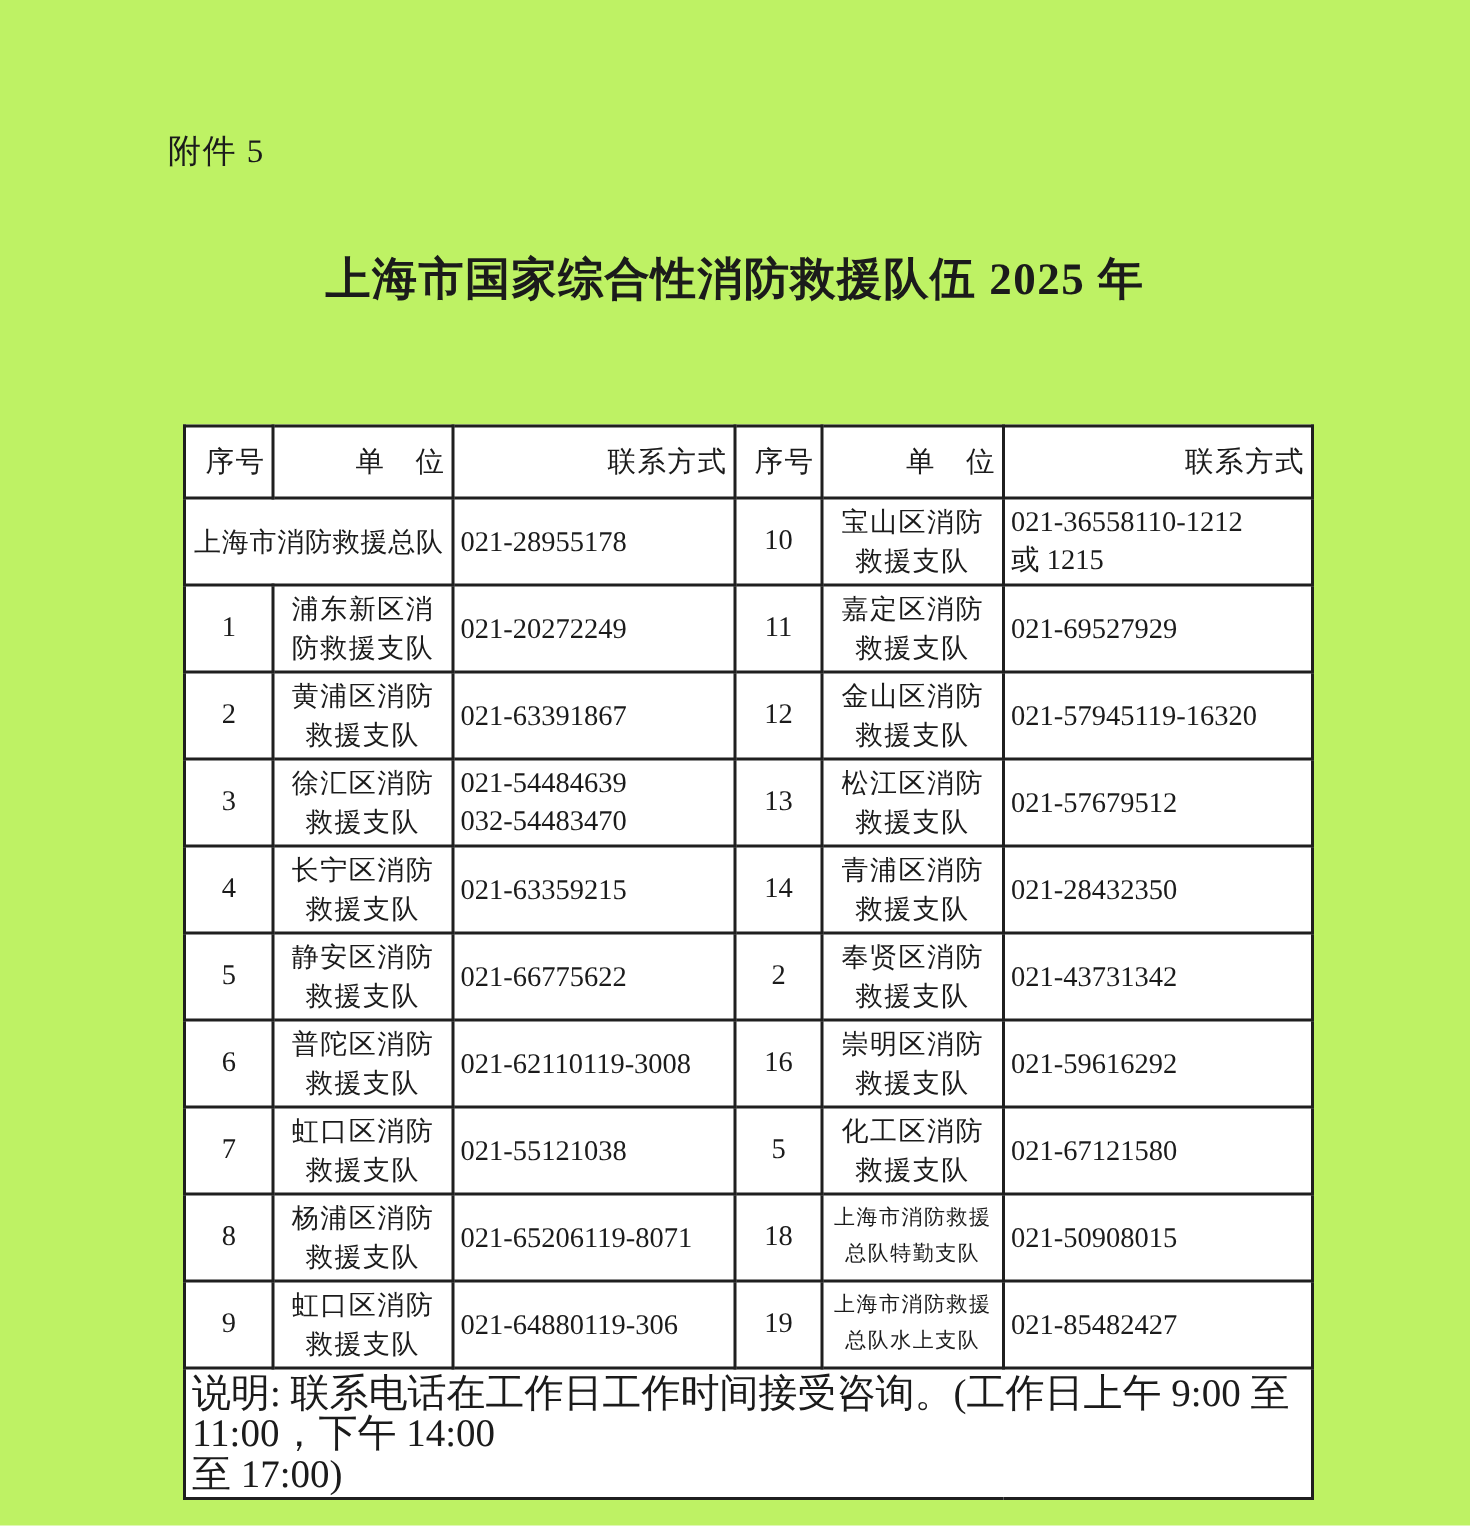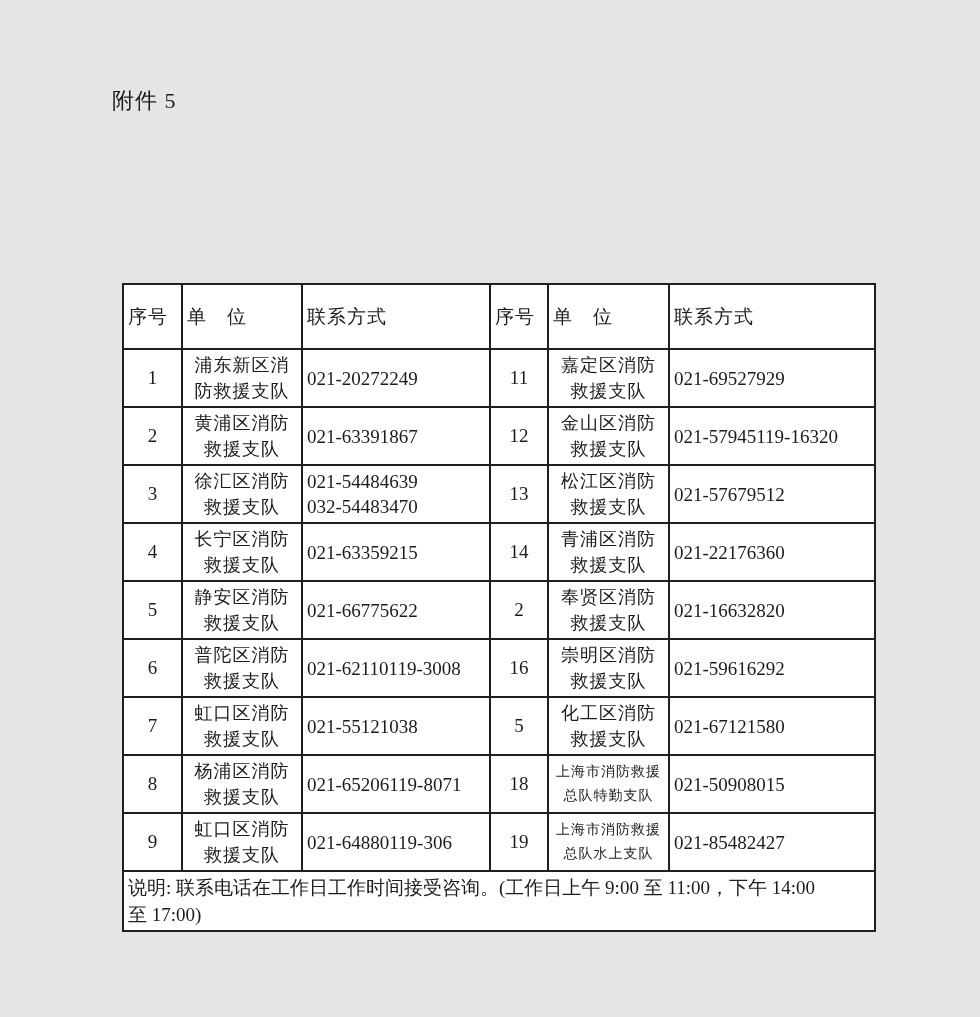--- a/index.html
+++ b/index.html
@@ -6,21 +6,21 @@
   html, body { margin: 0; padding: 0; }
   body {
     width: 980px; height: 1017px;
     background: #fdfdfd;
     font-family: "Liberation Serif", "DejaVu Serif", serif;
     color: #1b1b1b;
   }
   .page {
     position: relative;
     width: 980px; height: 1017px;
-    background: #e5e5e5;
+    background: #bef264;
     overflow: hidden;
   }
   .attachment {
     position: absolute;
     left: 112px; top: 86px;
     font-size: 22px;
     letter-spacing: 1px;
   }
   .title {
     position: absolute;
@@ -40,24 +40,24 @@
     border-collapse: collapse;
     table-layout: fixed;
     background: #fff;
   }
   .contact-table th, .contact-table td {
     border: 2px solid #1f1f1f;
     vertical-align: middle;
     padding: 2px 4px;
   }
   .contact-table th {
-    height: 65px;
+    height: 48px;
     font-size: 19px;
     font-weight: normal;
-    text-align: left;
+    text-align: right;
     letter-spacing: 1px;
     border-radius: 24px;
   }
   .contact-table td { height: 52px; }
   .cell-no {
     text-align: center;
     font-size: 19px;
   }
   .cell-unit {
     text-align: center;
@@ -77,37 +77,37 @@
     white-space: nowrap;
   }
   .cell-contact {
     text-align: left;
     padding-left: 9px;
     font-size: 19px;
     line-height: 25px;
     white-space: pre-line;
   }
   .cell-note {
-    font-size: 19px;
+    font-size: 26px;
     line-height: 27px;
     text-align: left;
     padding: 5px 9px;
     white-space: pre-line;
     height: 54px;
     margin-top: 16px;
   }
 </style>
 </head>
 <body>
 
 <div class="page">
   <div class="attachment">附件 5</div>
 
   <h1 class="title">
-    <br>
+    <span>上海市国家综合性消防救援队伍 2025 年</span><br>
   </h1>
 
   <table class="contact-table">
     <colgroup>
       <col style="width:59px">
       <col style="width:120px">
       <col style="width:188px">
       <col style="width:58px">
       <col style="width:121px">
       <col style="width:206px">
@@ -117,20 +117,29 @@
           <th>序号</th>
           <th>单　位</th>
           <th>联系方式</th>
           <th>序号</th>
           <th>单　位</th>
           <th>联系方式</th>
         </tr>
     </thead>
     <tbody id="table-body">
         <tr>
+          <td class="cell-unit merged" colspan="2">上海市消防救援总队</td>
+          <td class="cell-contact">021-28955178</td>
+          <td class="cell-no">10</td>
+          <td class="cell-unit">宝山区消防
+救援支队</td>
+          <td class="cell-contact">021-36558110-1212
+或 1215</td>
+        </tr>
+        <tr>
           <td class="cell-no">1</td>
           <td class="cell-unit">浦东新区消
 防救援支队</td>
           <td class="cell-contact">021-20272249</td>
           <td class="cell-no">11</td>
           <td class="cell-unit">嘉定区消防
 救援支队</td>
           <td class="cell-contact">021-69527929</td>
         </tr>
         <tr>
@@ -155,31 +164,31 @@
           <td class="cell-contact">021-57679512</td>
         </tr>
         <tr>
           <td class="cell-no">4</td>
           <td class="cell-unit">长宁区消防
 救援支队</td>
           <td class="cell-contact">021-63359215</td>
           <td class="cell-no">14</td>
           <td class="cell-unit">青浦区消防
 救援支队</td>
-          <td class="cell-contact">021-22176360</td>
+          <td class="cell-contact">021-28432350</td>
         </tr>
         <tr>
           <td class="cell-no">5</td>
           <td class="cell-unit">静安区消防
 救援支队</td>
           <td class="cell-contact">021-66775622</td>
           <td class="cell-no">2</td>
           <td class="cell-unit">奉贤区消防
 救援支队</td>
-          <td class="cell-contact">021-16632820</td>
+          <td class="cell-contact">021-43731342</td>
         </tr>
         <tr>
           <td class="cell-no">6</td>
           <td class="cell-unit">普陀区消防
 救援支队</td>
           <td class="cell-contact">021-62110119-3008</td>
           <td class="cell-no">16</td>
           <td class="cell-unit">崇明区消防
 救援支队</td>
           <td class="cell-contact">021-59616292</td>

